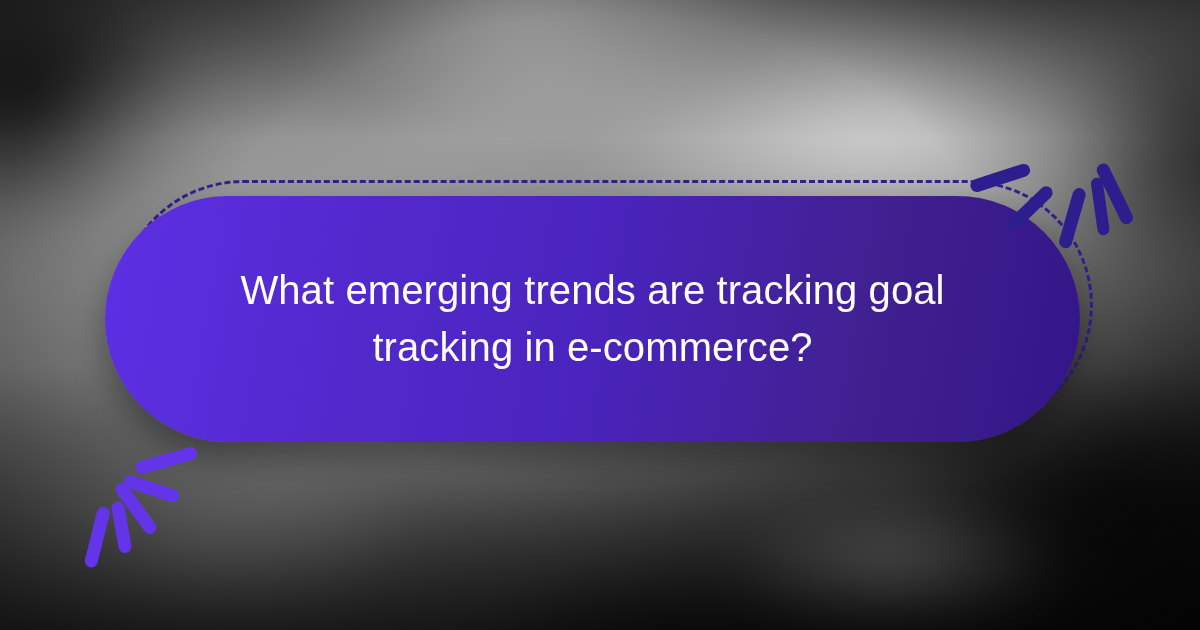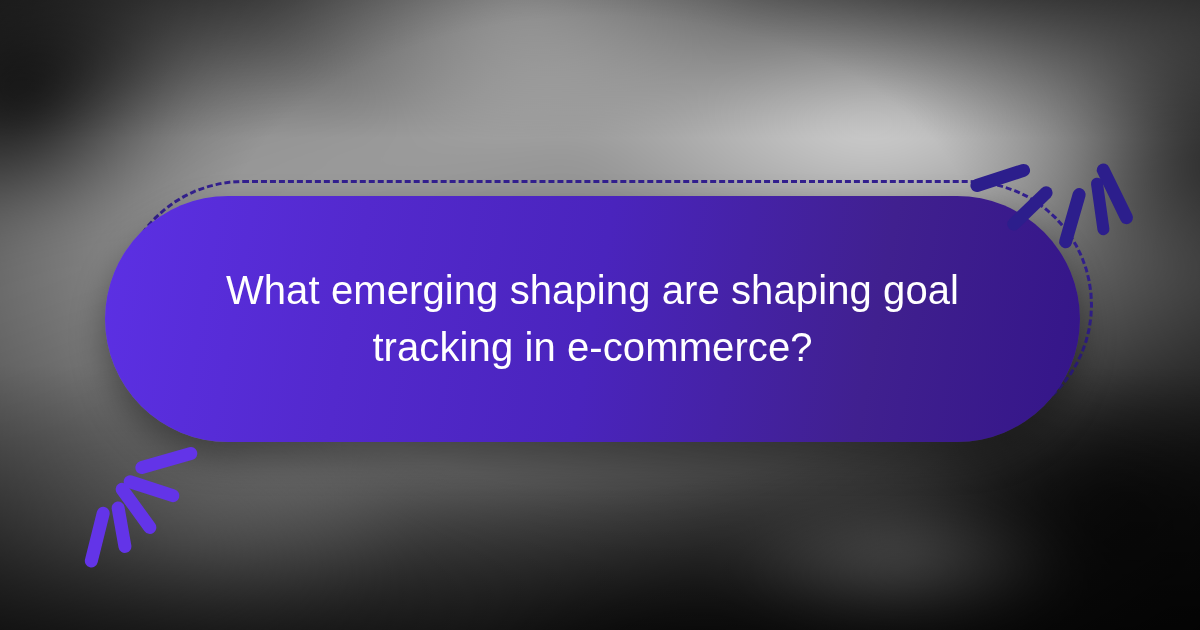--- a/index.html
+++ b/index.html
@@ -109,21 +109,21 @@
 
 <div id="stage">
 
   <div class="bg-layer bg-base"></div>
   <div class="bg-layer bg-blobs"></div>
   <div class="bg-vignette"></div>
 
   <div class="dashed-outline" style="border-color: rgb(51, 32, 143); border-width: 3px; border-style: dashed;"></div>
 
   <div class="card" style="background: linear-gradient(100deg, rgb(92, 48, 228) 0%, rgb(83, 41, 205) 26%, rgb(74, 36, 189) 50%, rgb(64, 32, 143) 78%, rgb(52, 21, 137) 100%); border-radius: 124px;">
-    <h1 class="card-title" style="color: rgb(255, 255, 255);">What emerging shaping are shaping goal tracking in e-commerce?</h1>
+    <h1 class="card-title" style="color: rgb(255, 255, 255);">What emerging trends are tracking goal tracking in e-commerce?</h1>
   </div>
 
   <div class="burst" id="burst-topright">
       <span style="width: 13px; height: 66px; background: rgb(44, 30, 140); left: -6.5px; top: 0px; transform: rotate(-26deg) translateY(18px);"></span>
       <span style="width: 12px; height: 58px; background: rgb(44, 30, 140); left: -6px; top: 0px; transform: rotate(-8deg) translateY(30px);"></span>
       <span style="width: 13px; height: 62px; background: rgb(44, 30, 140); left: -6.5px; top: 0px; transform: rotate(16deg) translateY(42px);"></span>
       <span style="width: 13px; height: 58px; background: rgb(44, 30, 140); left: -6.5px; top: 0px; transform: rotate(46deg) translateY(58px);"></span>
       <span style="width: 13px; height: 62px; background: rgb(44, 30, 140); left: -6.5px; top: 0px; transform: rotate(72deg) translateY(66px);"></span>
     </div>
 

